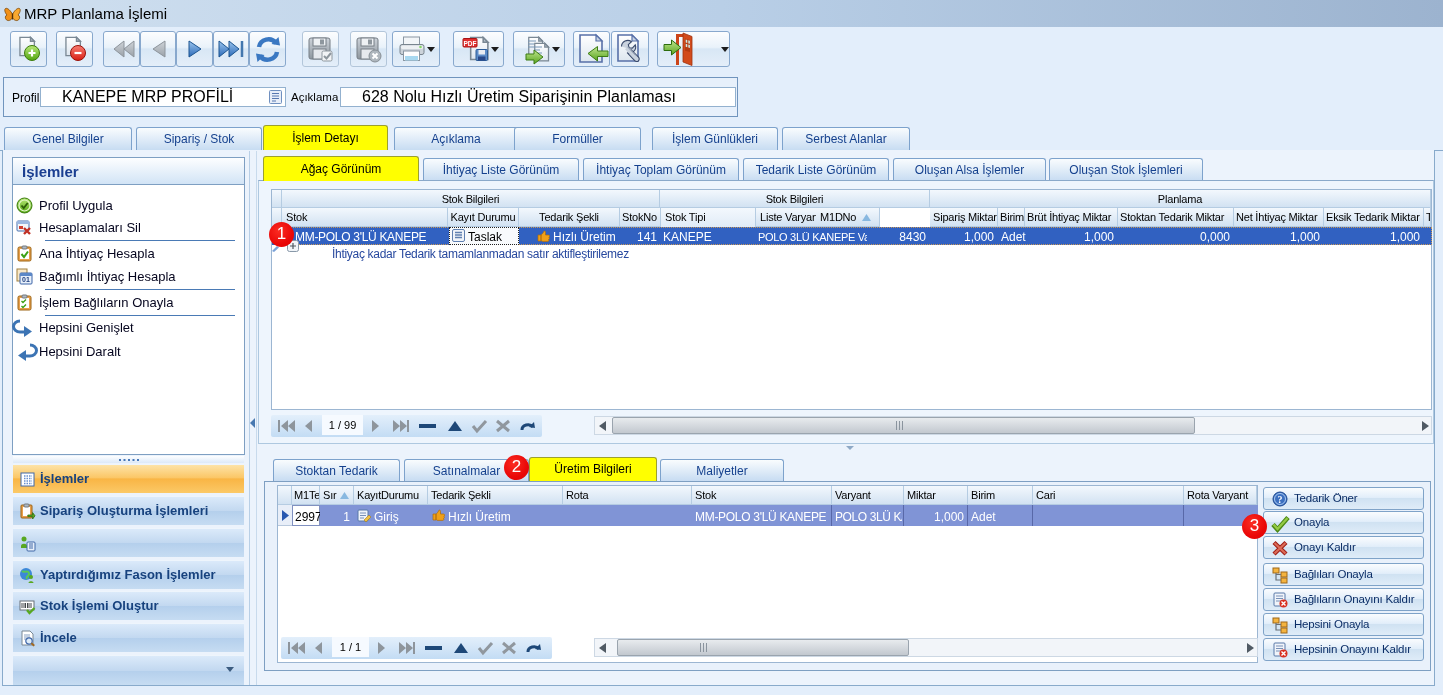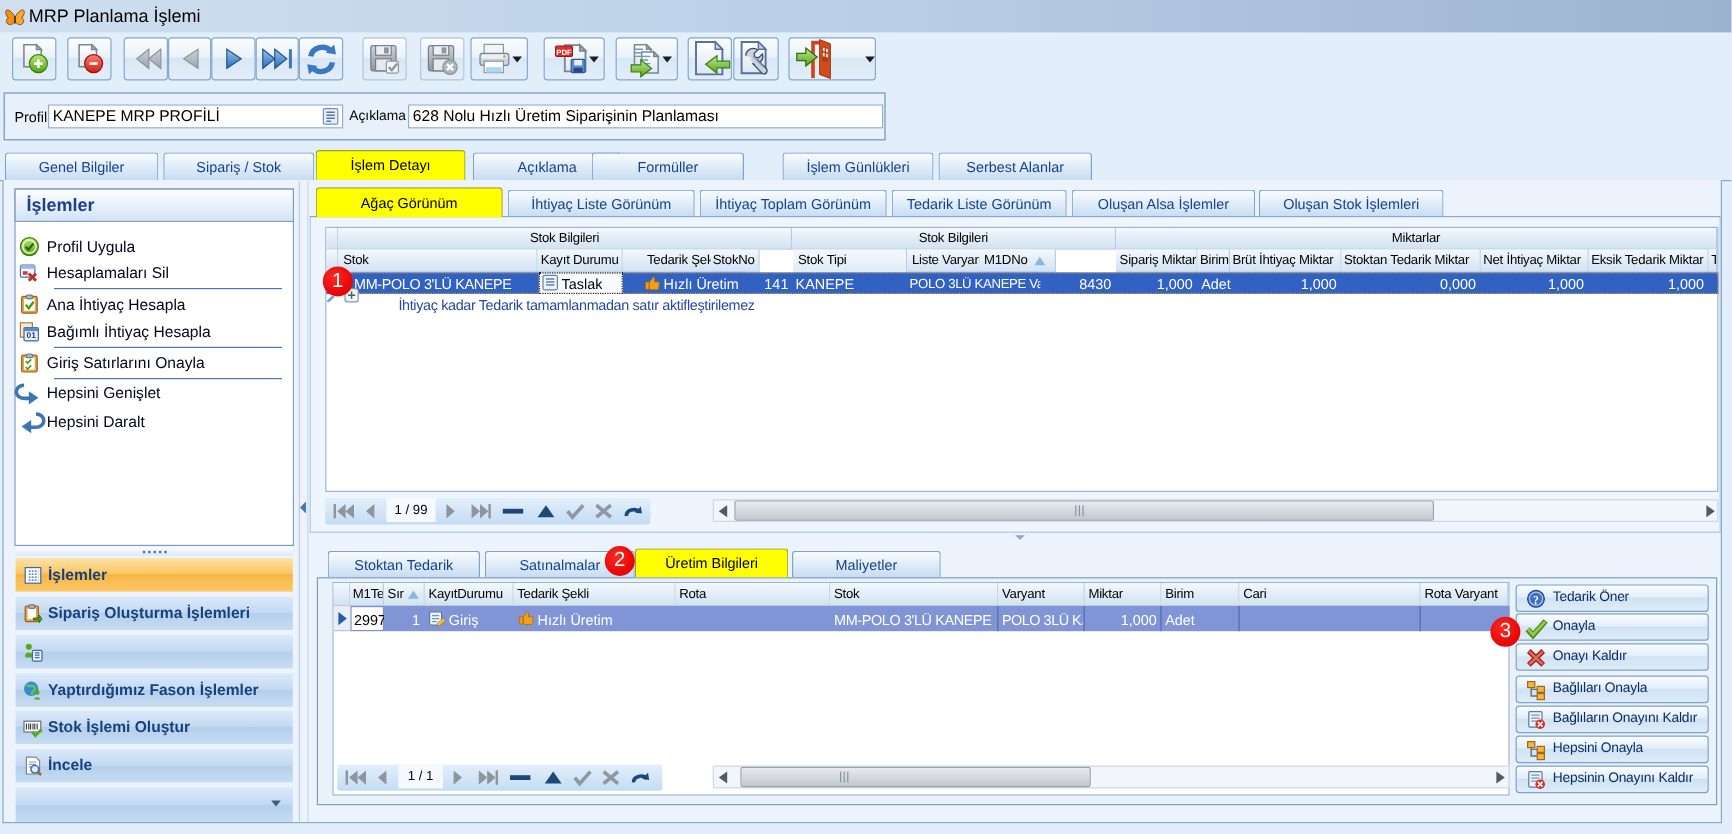--- a/index.html
+++ b/index.html
@@ -4,21 +4,21 @@
 html,body{width:1443px;height:695px;overflow:hidden}
 body{font-family:"Liberation Sans",sans-serif;background:#e3eefb;position:relative}
 .a{position:absolute}
 #title{position:absolute;left:0;top:0;width:1443px;height:27px;background:linear-gradient(to right,#cfdfef 0%,#b9cfe7 50%,#9cb3cf 100%)}
 #title span{position:absolute;left:24px;top:5px;font-size:15px;color:#000}
 .tbtn{position:absolute;top:31px;height:36px;border:1px solid #88a8cd;border-radius:3px;background:linear-gradient(to bottom,#fcfdfe 0%,#e9f2fa 45%,#d8e7f5 50%,#e4eef9 100%)}
 .tbtn.dis{border-color:#b3c6da}
 .dd{position:absolute;top:15px;width:0;height:0;border-left:4px solid transparent;border-right:4px solid transparent;border-top:5px solid #1c1c1c}
 #profpanel{position:absolute;left:3px;top:77px;width:735px;height:40px;background:#e7f0fb;border:1px solid #7094bd}
 .lbl{position:absolute;font-size:12px;color:#000}
-.inp{position:absolute;height:20px;background:#fff;border:1px solid #93b1cf;font-size:13px;color:#000;line-height:18px;padding-left:3px;white-space:nowrap}
+.inp{position:absolute;height:20px;background:#fff;border:1px solid #93b1cf;font-size:16px;color:#000;line-height:18px;padding-left:21px;white-space:nowrap}
 .tab{position:absolute;top:127px;height:23px;border:1px solid #7da2cc;border-bottom:none;border-radius:3px 3px 0 0;background:linear-gradient(to bottom,#f9fcfe 0%,#e0ecf8 50%,#c7dcf2 100%);text-align:center;font-size:12px;color:#15418e;line-height:22px;white-space:nowrap}
 .tab.sel{background:#ffff00;color:#000;z-index:3;top:125px;height:25px;line-height:25px;border-color:#9ca030}
 .tab2{position:absolute;height:23px;border:1px solid #7da2cc;border-bottom:none;border-radius:3px 3px 0 0;background:linear-gradient(to bottom,#f9fcfe 0%,#e0ecf8 50%,#c7dcf2 100%);text-align:center;font-size:12px;color:#15418e;line-height:22px;white-space:nowrap}
 #content{position:absolute;left:2px;top:150px;width:1433px;height:536px;background:#ecf3fc;border:1px solid #88aacb;border-top:none}
 #cline{position:absolute;left:0;top:150px;width:1443px;height:1px;background:#88aacb}
 #leftpanel{position:absolute;left:12px;top:157px;width:233px;height:298px;background:#fff;border:1px solid #7e9fc2}
 #lphead{position:absolute;left:12px;top:157px;width:233px;height:28px;background:linear-gradient(to bottom,#fdfeff,#d2e4f6);border:1px solid #7e9fc2;font-size:15px;font-weight:bold;color:#1b3f91;line-height:27px;padding-left:9px}
 .mitem{position:absolute;left:14px;width:228px;height:22px;font-size:13px;color:#05051e}
 .mitem i{position:absolute;left:2px;top:2px;width:17px;height:17px;font-style:normal}
 .mitem b{position:absolute;left:25px;top:3px;font-weight:normal}
@@ -204,21 +204,21 @@
     <rect x="0.5" y="0.5" width="12" height="13" rx="1" fill="#e8eef8" stroke="#7090c0"></rect>
     <path d="M3 3.5h7M3 6h7M3 8.5h7M3 11h4" stroke="#5878b0" stroke-width="1.2"></path>
   </svg>
 <div class="lbl" style="left:291px;top:91px;font-size:11.5px">Açıklama</div>
 <div class="inp" style="left:340px;top:87px;width:396px">628 Nolu Hızlı Üretim Siparişinin Planlaması</div>
 <div id="maintabs">
 <div class="tab" style="left:4px;width:128px">Genel Bilgiler</div>
 <div class="tab" style="left:136px;width:126px">Sipariş / Stok</div>
 <div class="tab sel" style="left:263px;width:125px">İşlem Detayı</div>
 <div class="tab" style="left:394px;width:124px">Açıklama</div>
-<div class="tab" style="left:493px;width:127px">Formüller</div>
+<div class="tab" style="left:514px;width:127px">Formüller</div>
 <div class="tab" style="left:652px;width:126px">İşlem Günlükleri</div>
 <div class="tab" style="left:782px;width:128px">Serbest Alanlar</div>
 </div>
 <div id="cline"></div>
 <div id="content"></div>
 <div id="lefts">
 <div id="leftpanel"></div>
 <div id="lphead">İşlemler</div>
 <div class="mitem" style="top:195px">
       <i>
@@ -267,21 +267,21 @@
 <div class="msep" style="top:289px"></div>
 <div class="mitem" style="top:292px">
       <i>
         <svg width="17" height="17">
           <rect x="2" y="2" width="13" height="14" rx="1.5" fill="#e8a04c" stroke="#9c6414"></rect>
           <rect x="4" y="4" width="9" height="10" fill="#fff"></rect>
           <rect x="6" y="1" width="5" height="3" rx="1" fill="#b0b8c0" stroke="#707880"></rect>
           <path d="M5.5 7l1.5 1.5 3-3M5.5 12l1.5 1.5 3-3" fill="none" stroke="#3ca014" stroke-width="1.4"></path>
         </svg>
       </i>
-      <b>Giriş Satırlarını Onayla</b>
+      <b>İşlem Bağlıların Onayla</b>
     </div>
 <div class="msep" style="top:315px"></div>
 <div class="mitem" style="top:317px">
       <i>
         <svg width="18" height="17">
           <path d="M4 2a6.5 5.5 0 0 0 0 11h5" fill="none" stroke="#3c74b4" stroke-width="3"></path>
           <path d="M8 7l8 5.5L8 18z" fill="#3c74b4"></path>
         </svg>
       </i>
       <b>Hepsini Genişlet</b>
@@ -378,27 +378,27 @@
 <div class="tab2" style="left:583px;top:158px;width:156px">İhtiyaç Toplam Görünüm</div>
 <div class="tab2" style="left:743px;top:158px;width:146px">Tedarik Liste Görünüm</div>
 <div class="tab2" style="left:893px;top:158px;width:153px">Oluşan Alsa İşlemler</div>
 <div class="tab2" style="left:1049px;top:158px;width:154px">Oluşan Stok İşlemleri</div>
 <div class="a" style="left:258px;top:180px;width:1176px;height:264px;background:#eef5fd;border:1px solid #aec8e0;border-top:1px solid #8aa9ca"></div>
 <div class="gridbox" style="left:271px;top:189px;width:1161px;height:221px"></div>
 
 <div class="ghead" style="left:272px;top:190px;width:10px;height:18px"></div>
 <div class="ghead" style="left:282px;top:190px;width:378px;height:18px;text-align:center;line-height:18px">Stok Bilgileri</div>
 <div class="ghead" style="left:660px;top:190px;width:270px;height:18px;text-align:center;line-height:18px">Stok Bilgileri</div>
-<div class="ghead" style="left:930px;top:190px;width:501px;height:18px;text-align:center;line-height:18px">Miktarlar</div>
+<div class="ghead" style="left:930px;top:190px;width:501px;height:18px;text-align:center;line-height:18px">Planlama</div>
 
 <div class="ghead" style="left:272px;top:208px;width:10px;height:19px"></div>
 <div class="ghead" style="left:282px;top:208px;width:166px;height:19px;line-height:19px;padding-left:4px">Stok</div>
 <div class="ghead" style="left:448px;top:208px;width:71px;height:19px;line-height:19px;text-align:center">Kayıt Durumu</div>
 <div class="ghead" style="left:519px;top:208px;width:101px;height:19px;line-height:19px;text-align:center">Tedarik Şekli</div>
-<div class="ghead" style="left:592px;top:208px;width:41px;height:19px;line-height:19px;padding-left:2px">StokNo</div>
+<div class="ghead" style="left:620px;top:208px;width:41px;height:19px;line-height:19px;padding-left:2px">StokNo</div>
 <div class="ghead" style="left:661px;top:208px;width:95px;height:34px;line-height:19px;padding-left:4px">Stok Tipi</div>
 <div class="ghead" style="left:756px;top:208px;width:110px;height:19px;line-height:19px;padding-left:4px">Liste Varyantı</div>
 <div class="ghead" style="left:816px;top:208px;width:64px;height:19px;line-height:19px;padding-left:4px">M1DNo<svg class="a" style="left:46px;top:6px" width="9" height="7">
         <path d="M4.5 0L9 7H0z" fill="#88b8e0"></path>
       </svg></div>
 <div class="ghead" style="left:930px;top:208px;width:68px;height:19px;line-height:19px;padding-left:3px">Sipariş Miktar</div>
 <div class="ghead" style="left:998px;top:208px;width:27px;height:19px;line-height:19px;padding-left:2px">Birim</div>
 <div class="ghead" style="left:1025px;top:208px;width:93px;height:19px;line-height:19px;padding-left:2px">Brüt İhtiyaç Miktar</div>
 <div class="ghead" style="left:1118px;top:208px;width:116px;height:19px;line-height:19px;padding-left:2px">Stoktan Tedarik Miktar</div>
 <div class="ghead" style="left:1234px;top:208px;width:90px;height:19px;line-height:19px;padding-left:2px">Net İhtiyaç Miktar</div>

